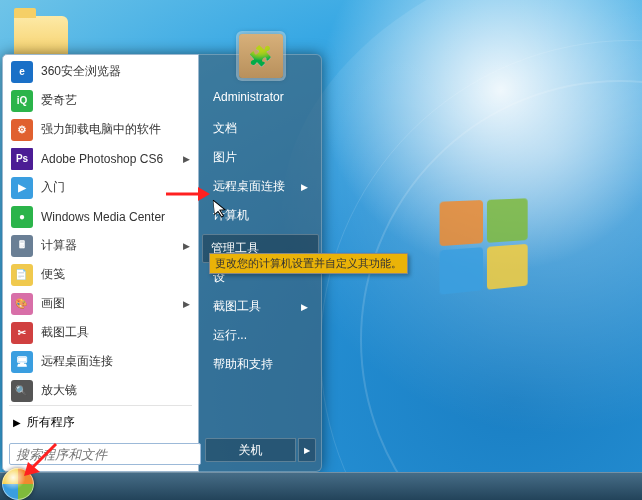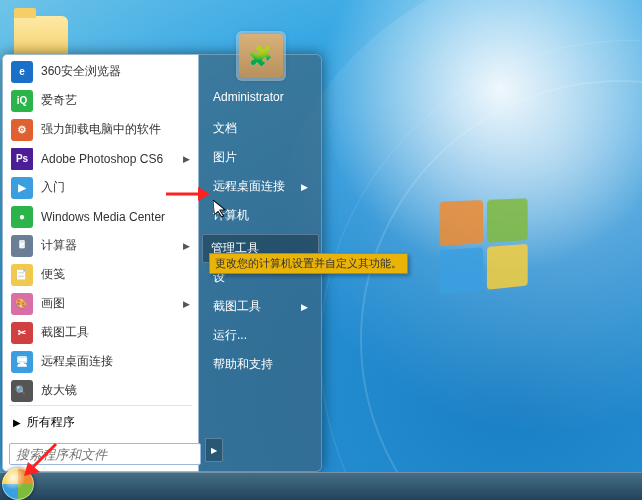--- a/index.html
+++ b/index.html
@@ -283,20 +283,23 @@
           <span class="sub-arrow">▶</span>
         </div>
         <div class="r-item">
           <span>运行...</span>
         </div>
         <div class="r-item">
           <span>帮助和支持</span>
         </div>
       </div>
     <div class="shutdown-row">
+      <div class="shutdown-btn">
+        <span>关机</span>
+      </div>
       <div class="shutdown-arrow">
         <span>▶</span>
       </div>
     </div>
   </div>
 </div>
 
 <div class="tooltip">更改您的计算机设置并自定义其功能。</div>
 
 <div class="cursor">

